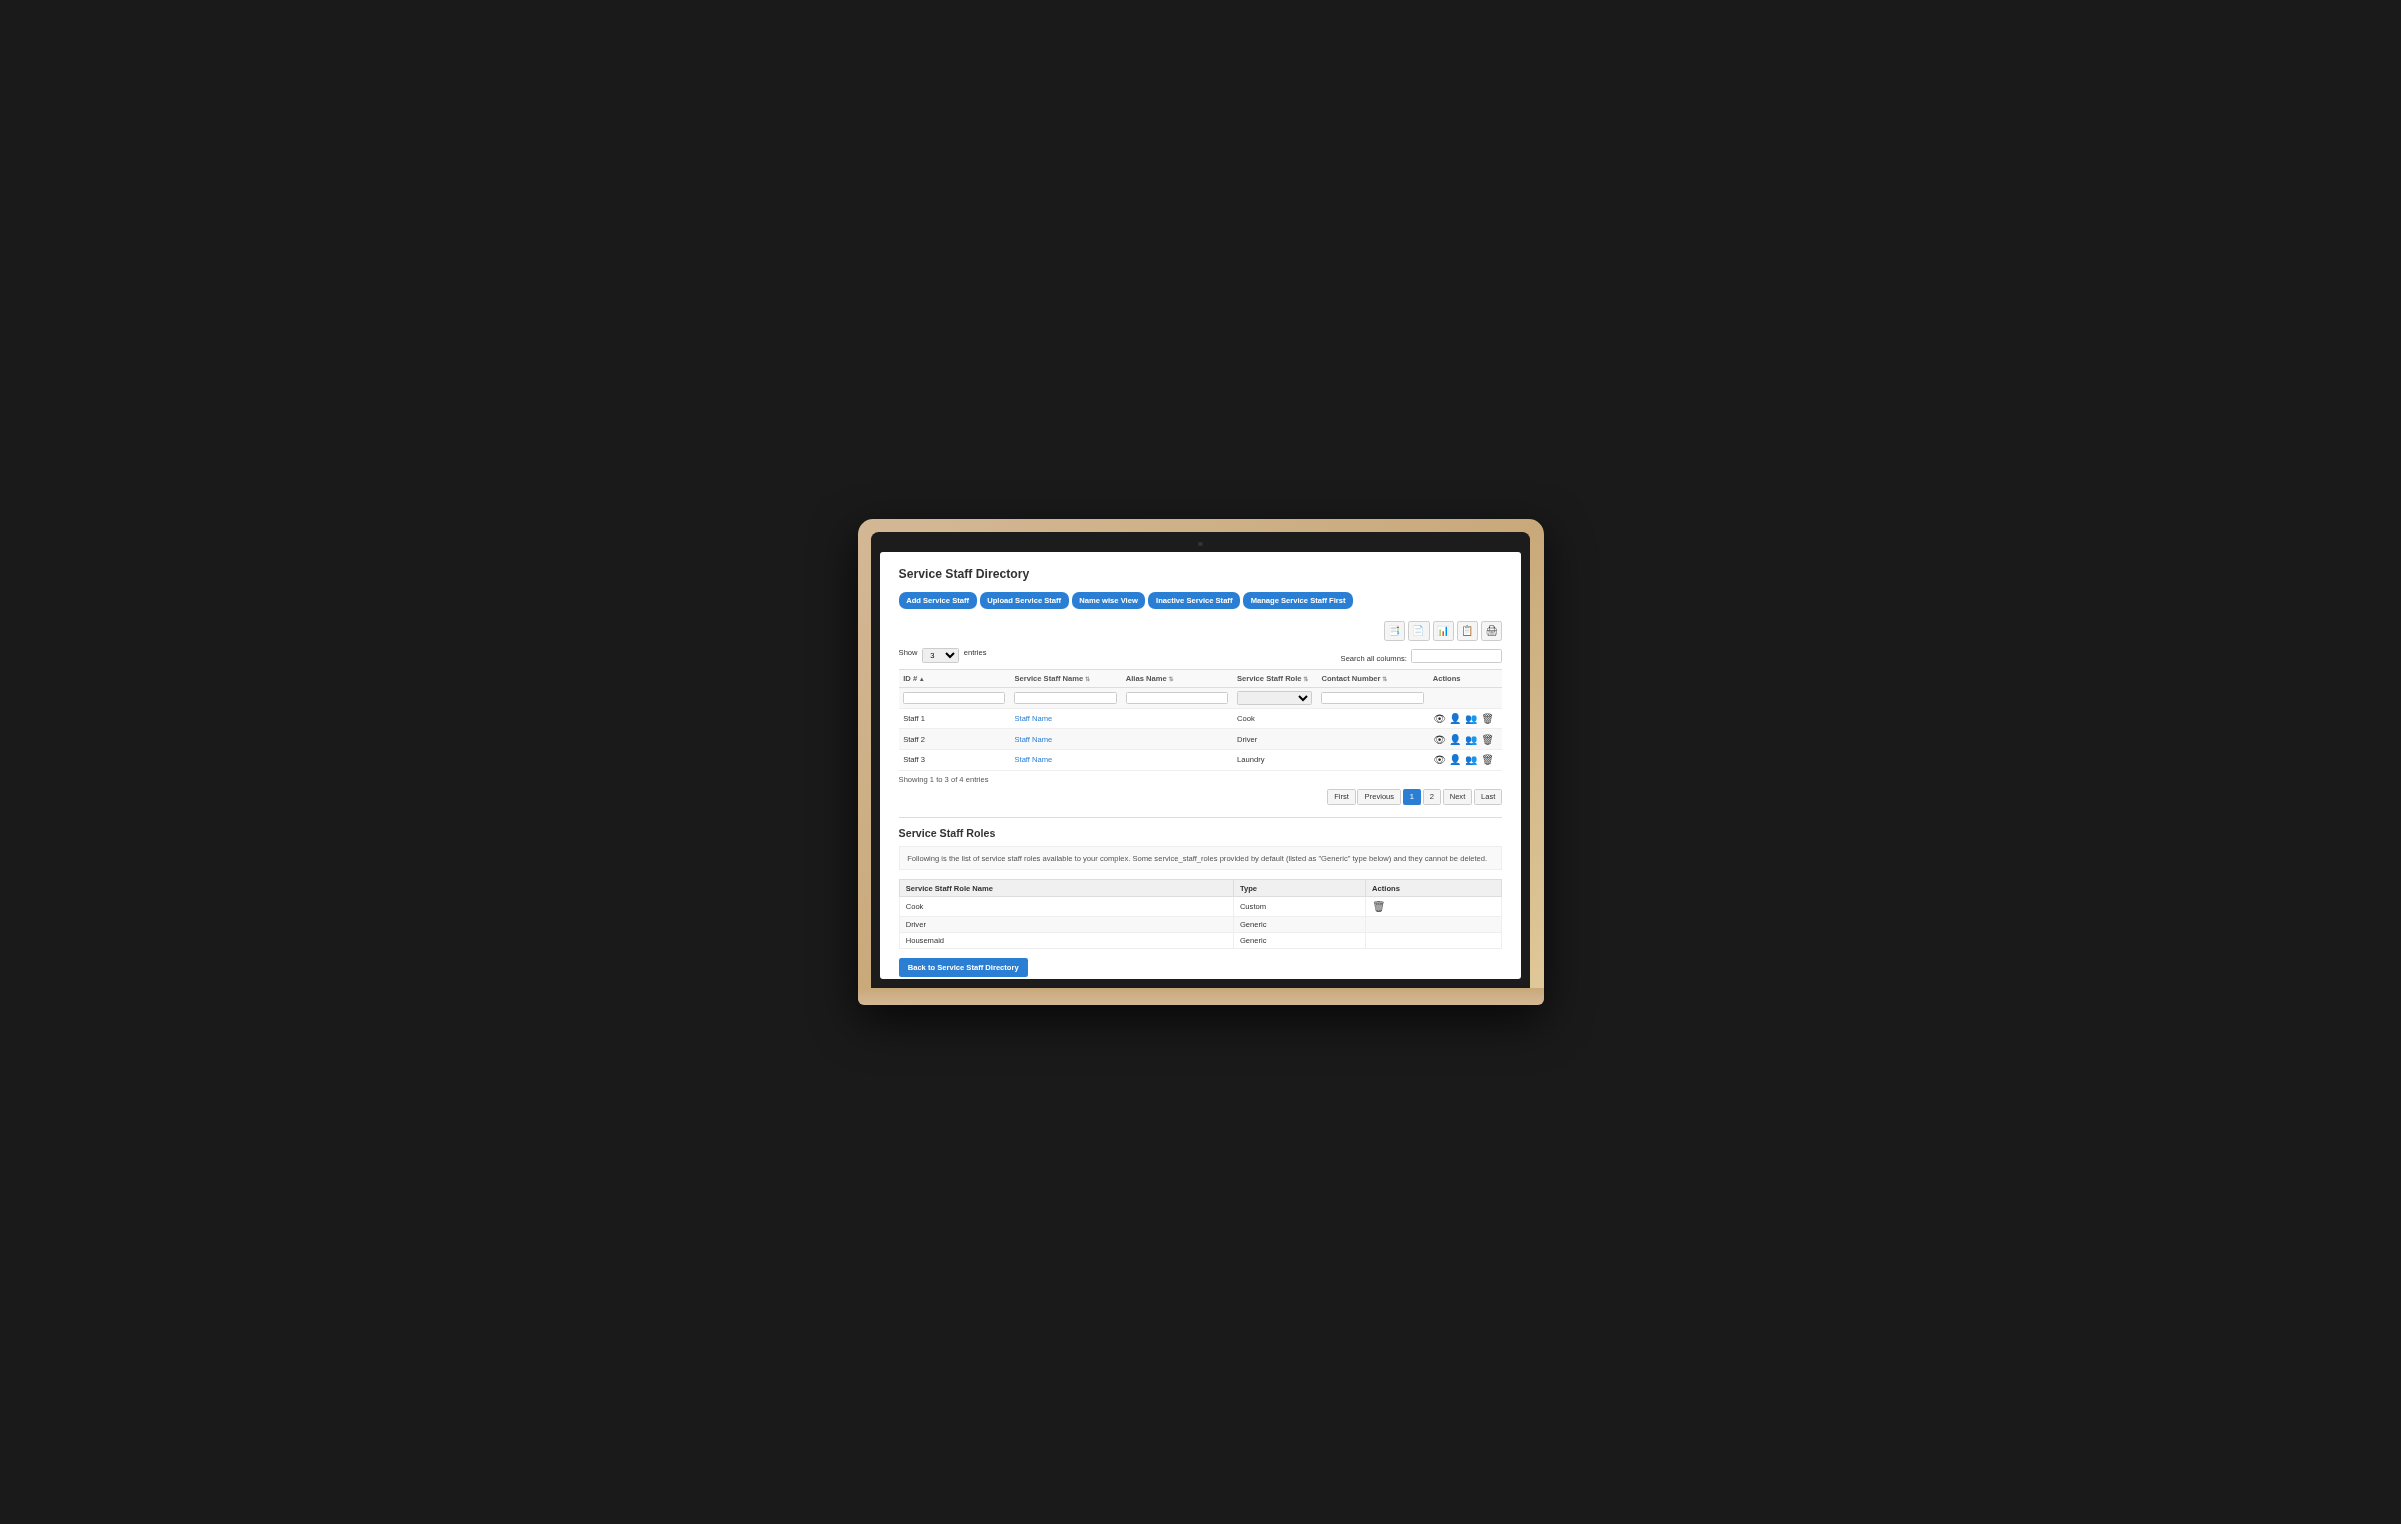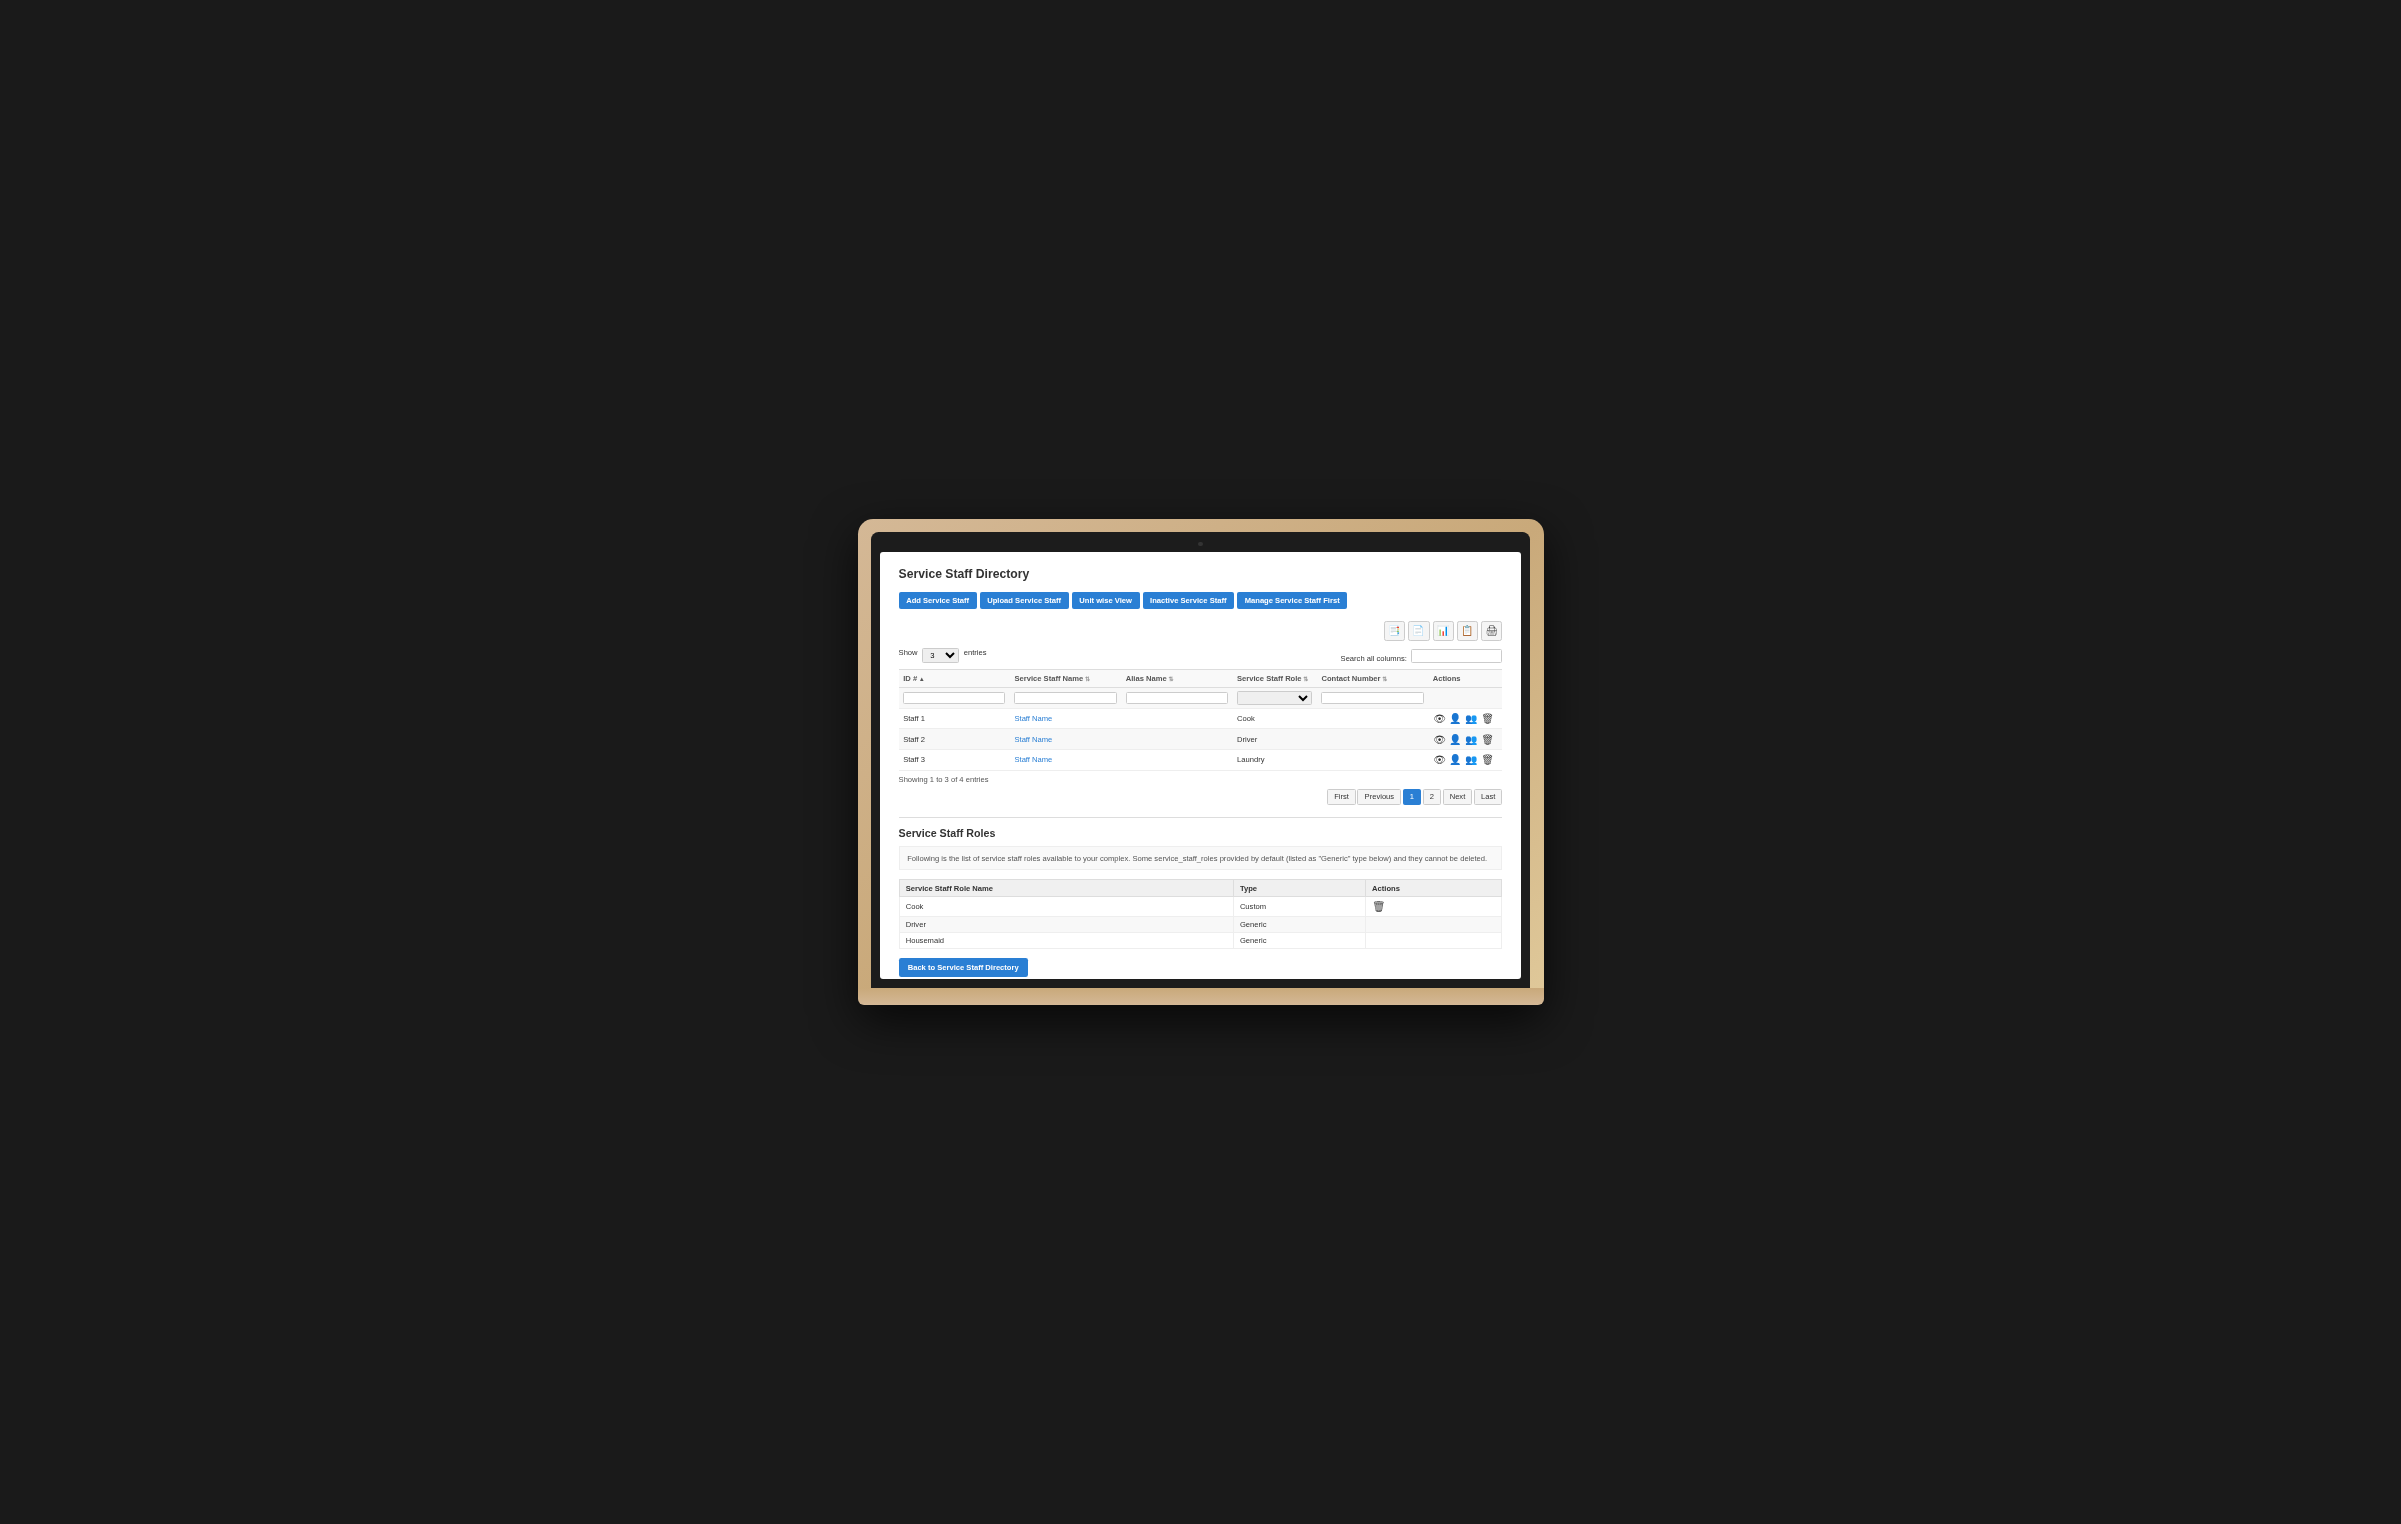--- a/index.html
+++ b/index.html
@@ -66,21 +66,21 @@
     .btn-toolbar {
       display: flex;
       gap: 3px;
       margin-bottom: 12.2px;
       flex-wrap: wrap;
     }
 
     .btn {
       padding: 3.8px 7.6px;
       border: none;
-      border-radius: 2px;
+      border-radius: 7px;
       cursor: pointer;
       font-size: 7.6px;
       font-weight: bold;
       color: #fff;
       background: #2a7fd4;
     }
 
     .export-icons {
       display: flex;
       justify-content: flex-end;
@@ -305,21 +305,21 @@
 
       <div class="page-content">
 
         
         <div class="page-title">Service Staff Directory</div>
 
         
         <div class="btn-toolbar">
           <button class="btn">Add Service Staff</button>
           <button class="btn">Upload Service Staff</button>
-          <button class="btn">Unit wise View</button>
+          <button class="btn">Name wise View</button>
           <button class="btn">Inactive Service Staff</button>
           <button class="btn">Manage Service Staff First</button>
         </div>
 
         
         <div class="export-icons">
           <div class="export-btn" title="Copy">📑</div>
           <div class="export-btn" title="CSV">📄</div>
           <div class="export-btn" title="Excel">📊</div>
           <div class="export-btn" title="PDF">📋</div>

